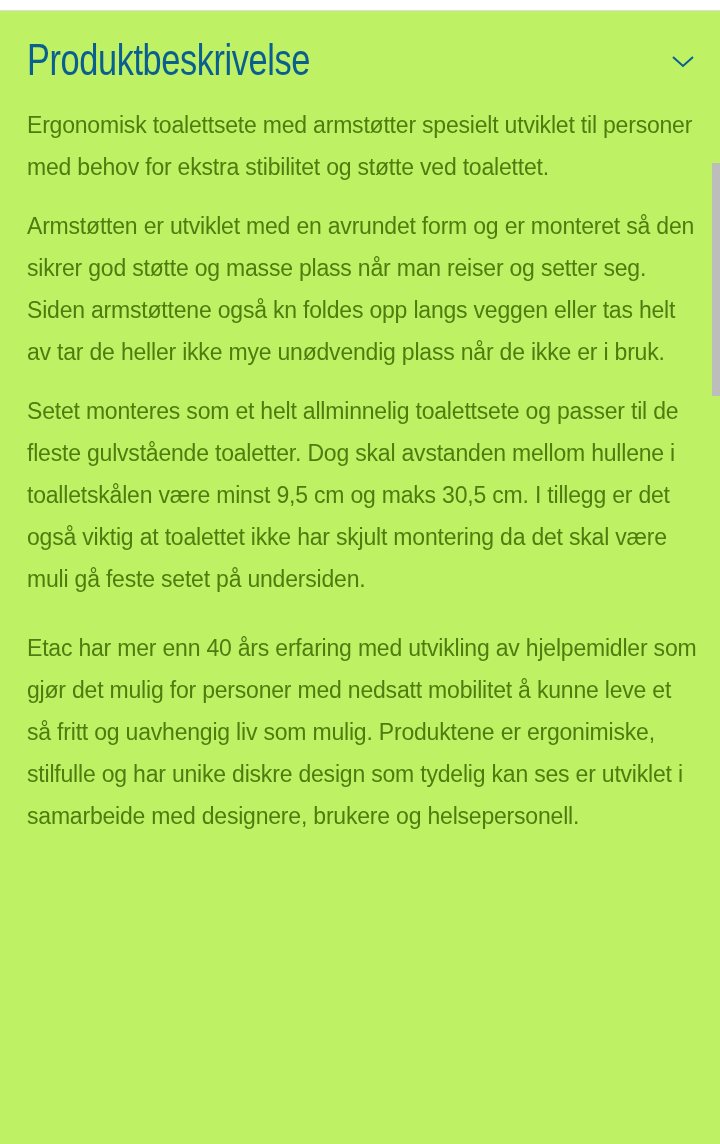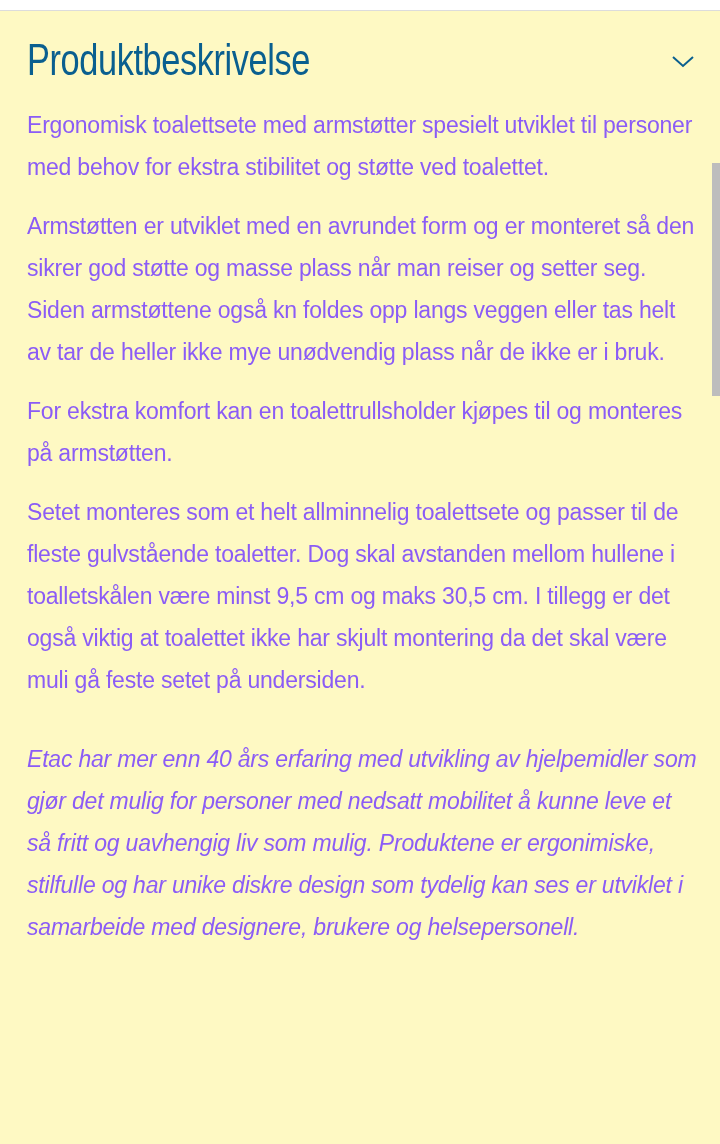--- a/index.html
+++ b/index.html
@@ -16,21 +16,21 @@
       width: 720px;
       height: 10px;
       background: #ffffff;
       border-bottom: 1px solid #dcdcdc;
     }
     .panel {
       position: absolute;
       left: 0; top: 11px;
       width: 720px;
       height: 1133px;
-      background: #fef9c3;
+      background: #bef264;
     }
     .header {
       position: absolute;
       left: 27px;
       top: 26px;
       width: 670px;
       height: 50px;
     }
     .title {
       position: absolute;
@@ -56,29 +56,28 @@
       cursor: pointer;
     }
     .content {
       position: absolute;
       left: 27px;
       top: 104px;
       width: 670px;
       font-family: "Liberation Sans", sans-serif;
       font-size: 23px;
       line-height: 42px;
-      color: #8b5cf6;
+      color: #4d7c0f;
     }
     .content p {
       margin: 0 0 17px 0;
       letter-spacing: -0.2px;
     }
     .content p.italic {
-      font-style: italic;
-      margin-top: 37px;
+      margin-top: 27px;
     }
     .scrollbar {
       position: absolute;
       left: 712px;
       top: 163px;
       width: 8px;
       height: 233px;
       background: #bdbdbd;
     }
   </style>
@@ -94,18 +93,17 @@
       <svg width="28" height="28" viewBox="0 0 28 28">
         <polyline points="4,10 14,19 24,10" fill="none" stroke="#0a5f8f" stroke-width="2"></polyline>
       </svg>
     </span>
   </div>
 </div>
 
 <div class="content">
   <p>Ergonomisk toalettsete med armstøtter spesielt utviklet til personer med behov for ekstra stibilitet og støtte ved toalettet.</p>
   <p>Armstøtten er utviklet med en avrundet form og er monteret så den sikrer god støtte og masse plass når man reiser og setter seg. Siden armstøttene også kn foldes opp langs veggen eller tas helt av tar de heller ikke mye unødvendig plass når de ikke er i bruk.</p>
-  <p>For ekstra komfort kan en toalettrullsholder kjøpes til og monteres på armstøtten.</p>
   <p>Setet monteres som et helt allminnelig toalettsete og passer til de fleste gulvstående toaletter. Dog skal avstanden mellom hullene i toalletskålen være minst 9,5 cm og maks 30,5 cm. I tillegg er det også viktig at toalettet ikke har skjult montering da det skal være muli gå feste setet på undersiden.</p>
   <p class="italic">Etac har mer enn 40 års erfaring med utvikling av hjelpemidler som gjør det mulig for personer med nedsatt mobilitet å kunne leve et så fritt og uavhengig liv som mulig. Produktene er ergonimiske, stilfulle og har unike diskre design som tydelig kan ses er utviklet i samarbeide med designere, brukere og helsepersonell.</p>
 </div>
 
 <div class="scrollbar"></div>
 
 </body></html>

